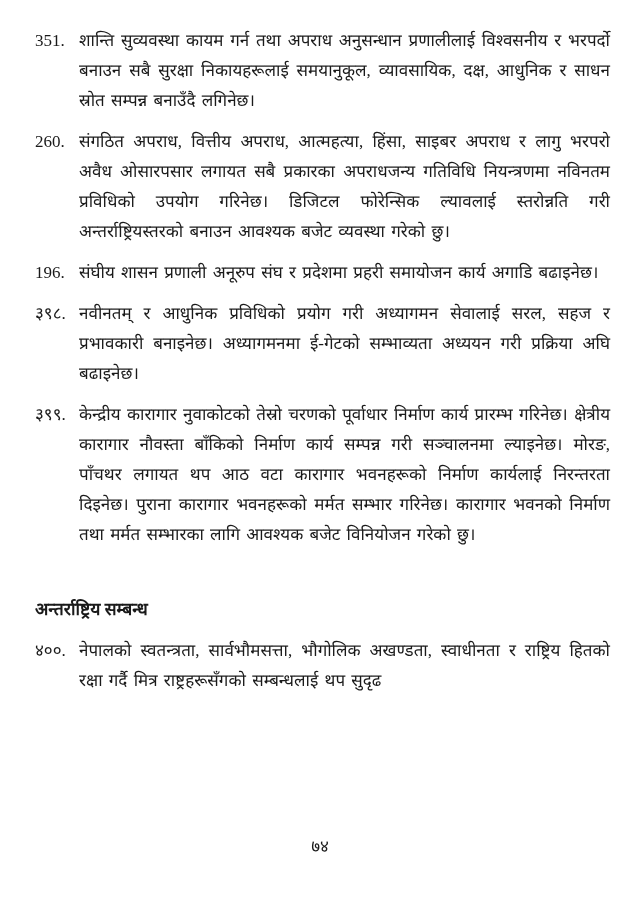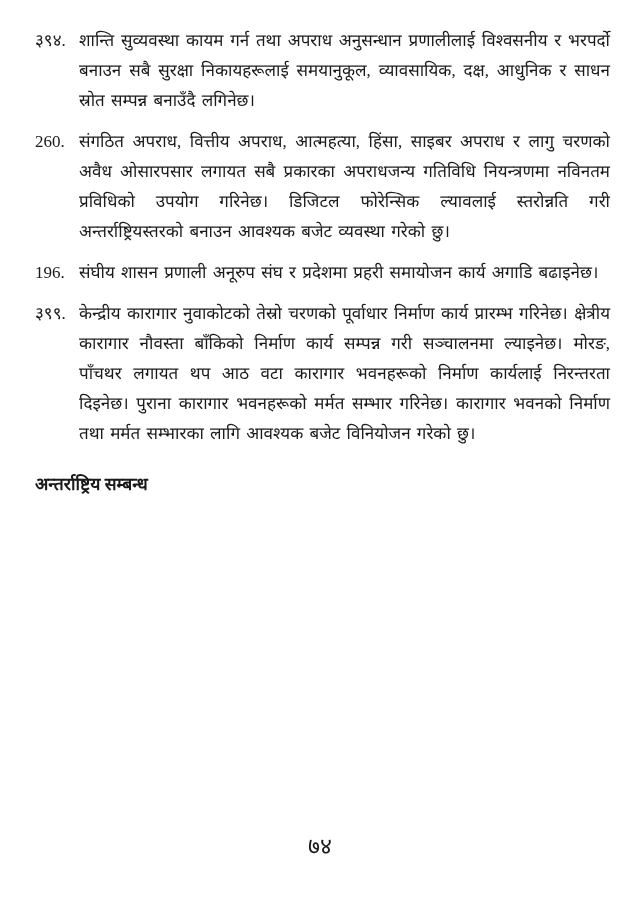--- a/index.html
+++ b/index.html
@@ -34,48 +34,50 @@
   }
   .para .num {
     display: inline-block;
     width: 44px;
     text-indent: 0;
   }
   .heading {
     font-size: 17.5px;
     font-weight: bold;
     line-height: 30px;
-    margin: 20px 0 12px 0;
+    margin: 44px 0 12px 0;
     text-align: left;
   }
   .footer {
     position: absolute;
     top: 832px;
     left: 0;
     width: 100%;
     text-align: center;
-    font-size: 23px;
+    font-size: 17px;
     line-height: 30px;
   }
 </style>
 </head>
 <body>
 
 <div class="page">
   <div class="content">
 
-    <p class="para"><span class="num">३९४.</span><span>शान्ति सुव्यवस्था कायम गर्न तथा अपराध अनुसन्धान प्रणालीलाई विश्वसनीय र भरपर्दो बनाउन सबै सुरक्षा निकायहरूलाई समयानुकूल, व्यावसायिक, दक्ष, आधुनिक र साधन स्रोत सम्पन्न बनाउँदै लगिनेछ।</span></p>
+    <p class="para"><span class="num">351.</span><span>शान्ति सुव्यवस्था कायम गर्न तथा अपराध अनुसन्धान प्रणालीलाई विश्वसनीय र भरपर्दो बनाउन सबै सुरक्षा निकायहरूलाई समयानुकूल, व्यावसायिक, दक्ष, आधुनिक र साधन स्रोत सम्पन्न बनाउँदै लगिनेछ।</span></p>
 
-    <p class="para"><span class="num">260.</span><span>संगठित अपराध, वित्तीय अपराध, आत्महत्या, हिंसा, साइबर अपराध र लागु चरणको अवैध ओसारपसार लगायत सबै प्रकारका अपराधजन्य गतिविधि नियन्त्रणमा नविनतम प्रविधिको उपयोग गरिनेछ। डिजिटल फोरेन्सिक ल्यावलाई स्तरोन्नति गरी अन्तर्राष्ट्रियस्तरको बनाउन आवश्यक बजेट व्यवस्था गरेको छु।</span></p>
+    <p class="para"><span class="num">260.</span><span>संगठित अपराध, वित्तीय अपराध, आत्महत्या, हिंसा, साइबर अपराध र लागु भरपरो अवैध ओसारपसार लगायत सबै प्रकारका अपराधजन्य गतिविधि नियन्त्रणमा नविनतम प्रविधिको उपयोग गरिनेछ। डिजिटल फोरेन्सिक ल्यावलाई स्तरोन्नति गरी अन्तर्राष्ट्रियस्तरको बनाउन आवश्यक बजेट व्यवस्था गरेको छु।</span></p>
 
     <p class="para"><span class="num">196.</span><span>संघीय शासन प्रणाली अनूरुप संघ र प्रदेशमा प्रहरी समायोजन कार्य अगाडि बढाइनेछ।</span></p>
 
 
+    <p class="para"><span class="num">३९८.</span><span>नवीनतम् र आधुनिक प्रविधिको प्रयोग गरी अध्यागमन सेवालाई सरल, सहज र प्रभावकारी बनाइनेछ। अध्यागमनमा ई-गेटको सम्भाव्यता अध्ययन गरी प्रक्रिया अघि बढाइनेछ।</span></p>
 
     <p class="para"><span class="num">३९९.</span><span>केन्द्रीय कारागार नुवाकोटको तेस्रो चरणको पूर्वाधार निर्माण कार्य प्रारम्भ गरिनेछ। क्षेत्रीय कारागार नौवस्ता बाँकिको निर्माण कार्य सम्पन्न गरी सञ्चालनमा ल्याइनेछ। मोरङ, पाँचथर लगायत थप आठ वटा कारागार भवनहरूको निर्माण कार्यलाई निरन्तरता दिइनेछ। पुराना कारागार भवनहरूको मर्मत सम्भार गरिनेछ। कारागार भवनको निर्माण तथा मर्मत सम्भारका लागि आवश्यक बजेट विनियोजन गरेको छु।</span></p>
 
     <h2 class="heading">अन्तर्राष्ट्रिय सम्बन्ध</h2>
 
+    <p class="para"><span class="num">४००.</span><span>नेपालको स्वतन्त्रता, सार्वभौमसत्ता, भौगोलिक अखण्डता, स्वाधीनता र राष्ट्रिय हितको रक्षा गर्दै मित्र राष्ट्रहरूसँगको सम्बन्धलाई थप सुदृढ</span></p>
 
   </div>
 
   <div class="footer">७४</div>
 </div>
 
 </body></html>

